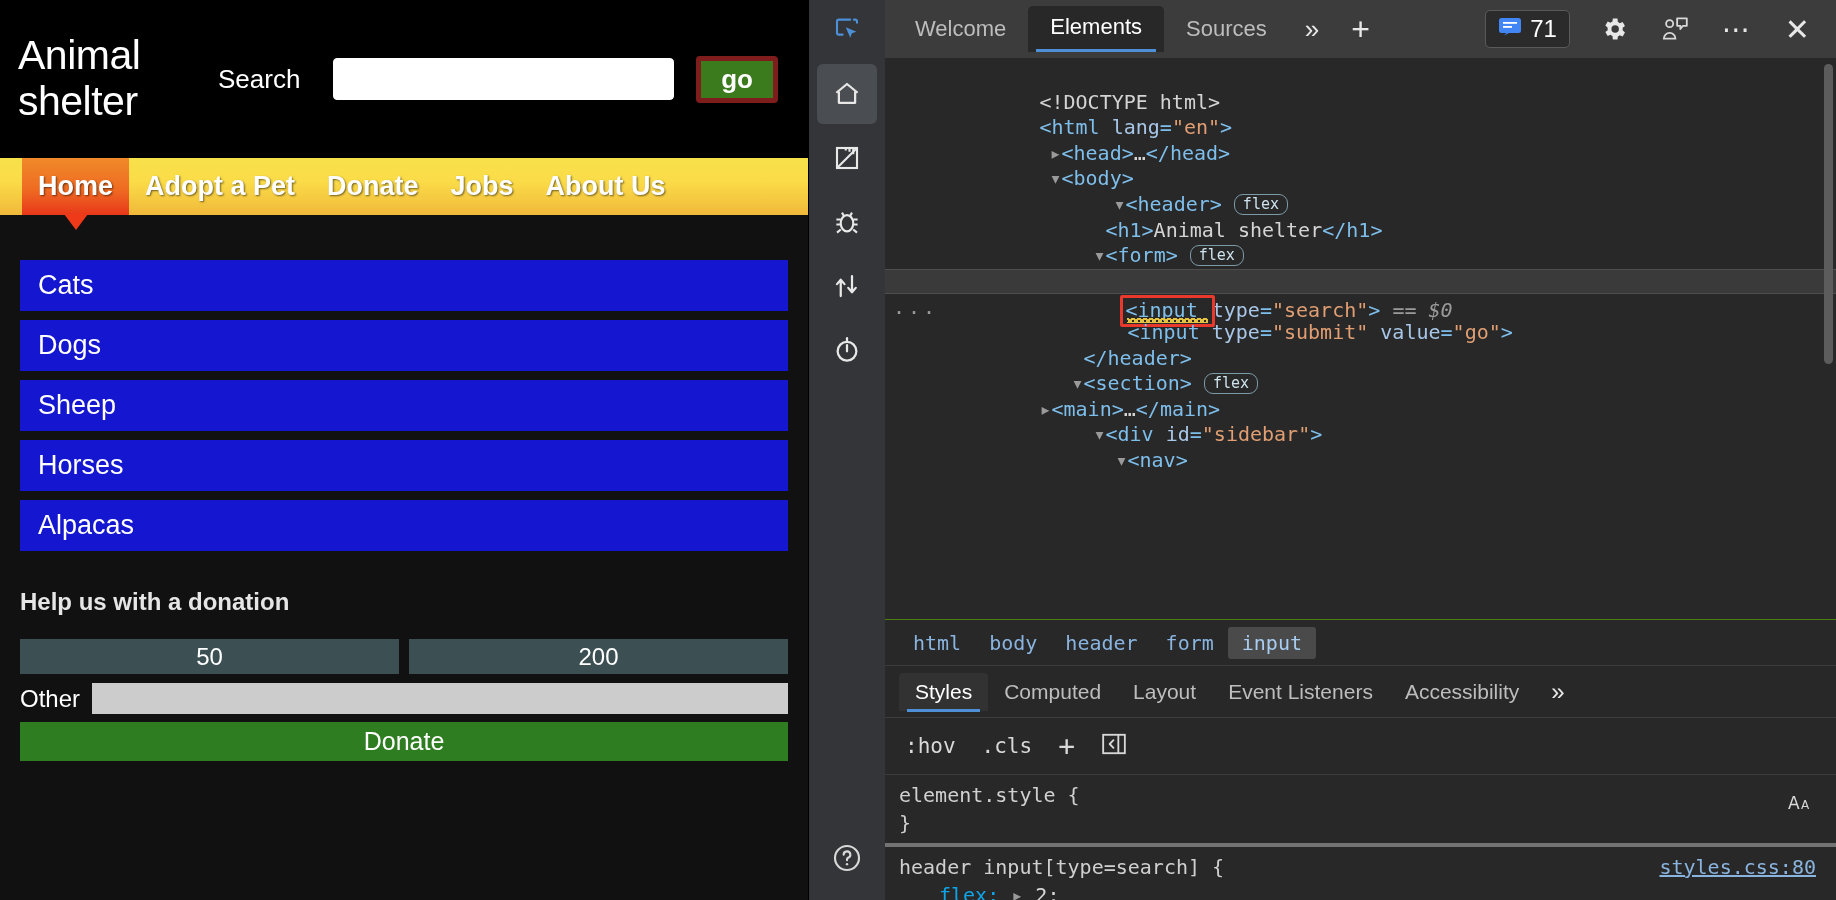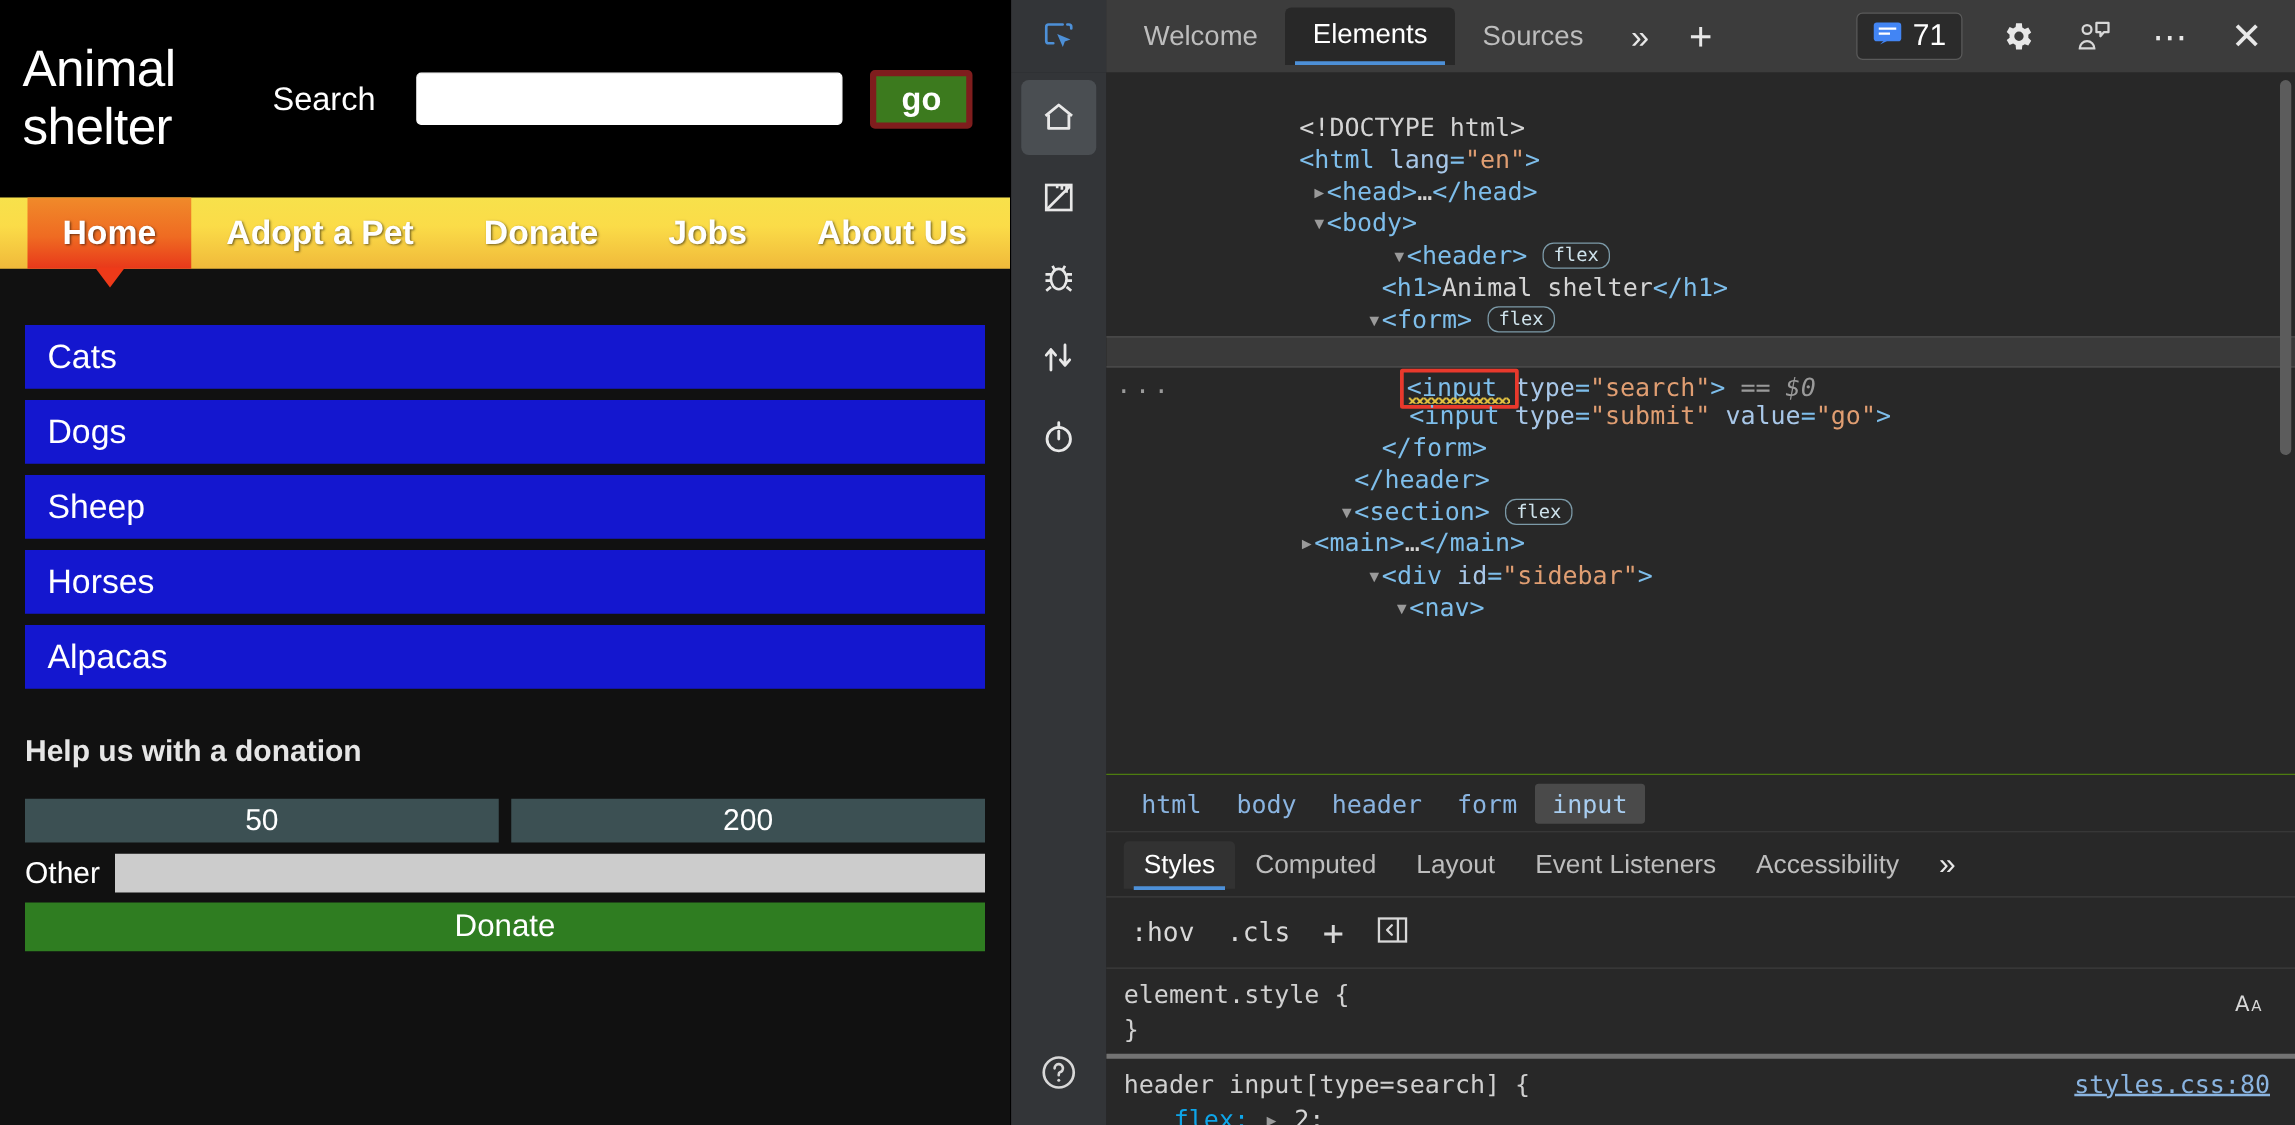--- a/index.html
+++ b/index.html
@@ -76,21 +76,21 @@
     height: 57px;
     background: linear-gradient(180deg, #f7e14b 0%, #fbdc48 40%, #f0b93a 100%);
     display: flex;
     align-items: stretch;
     padding-left: 22px;
     position: relative;
   }
   .nav-item {
     display: flex;
     align-items: center;
-    padding: 0 28px;
+    padding: 0 16px;
     color: #ffffff;
     font-size: 27px;
     font-weight: 700;
     text-shadow: 1px 1px 2px rgba(0,0,0,0.55);
     cursor: pointer;
     position: relative;
     white-space: nowrap;
     text-align: right;
   }
   .nav-item.active {
@@ -641,23 +641,20 @@
         </div>
         <div class="dom-line" style="padding-left:122px;">
           <span class="punct">&lt;</span><span class="tag">label</span><span class="punct">&gt;</span><span class="txt">Search</span><span class="punct">&lt;/</span><span class="tag">label</span><span class="punct">&gt;</span>
         </div>
         <div class="dom-line selected" style="padding-left:118px;">
           <span class="ellipsis-btn">...</span><span class="sel-box"><span class="punct">&lt;</span><span class="tag">input</span> <span class="squiggle"></span></span><span class="attr-name">type</span><span class="punct">=</span><span class="attr-val">"search"</span><span class="punct">&gt;</span> <span class="ref">== $0</span>
         </div>
         <div class="dom-line" style="padding-left:122px;">
           <span class="punct">&lt;</span><span class="tag">input</span> <span class="attr-name">type</span><span class="punct">=</span><span class="attr-val">"submit"</span> <span class="attr-name">value</span><span class="punct">=</span><span class="attr-val">"go"</span><span class="punct">&gt;</span>
         </div>
-        <div class="dom-line" style="padding-left:100px;">
-          <span class="punct">&lt;/</span><span class="tag">form</span><span class="punct">&gt;</span>
-        </div>
         <div class="dom-line" style="padding-left:78px;">
           <span class="punct">&lt;/</span><span class="tag">header</span><span class="punct">&gt;</span>
         </div>
         <div class="dom-line" style="padding-left:66px;">
           <span class="arrow" style="width:auto;color:#9a9a9a;">▾</span><span class="punct">&lt;</span><span class="tag">section</span><span class="punct">&gt;</span> <span class="badge-flex">flex</span>
         </div>
         <div class="dom-line" style="">
           <span class="arrow" style="width:auto;color:#9a9a9a;">▸</span><span class="punct">&lt;</span><span class="tag">main</span><span class="punct">&gt;</span><span class="txt">…</span><span class="punct">&lt;/</span><span class="tag">main</span><span class="punct">&gt;</span>
         </div>
         <div class="dom-line" style="padding-left:88px;">

